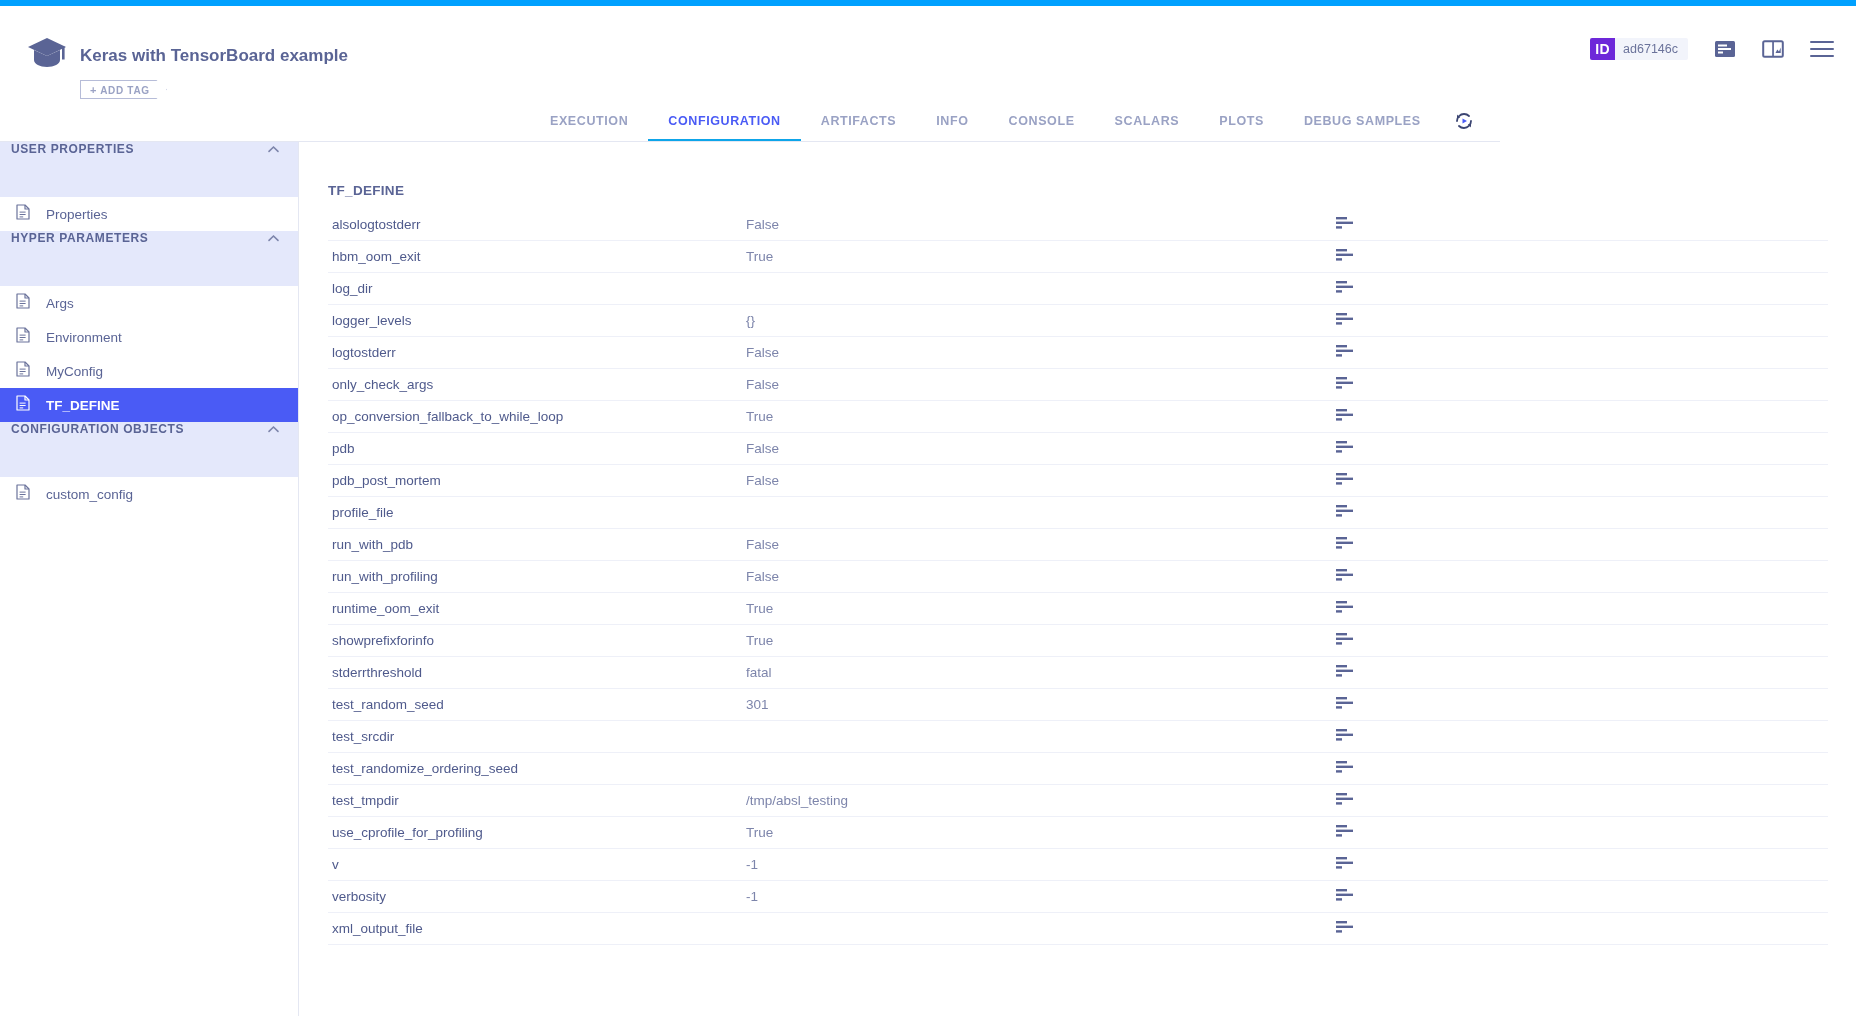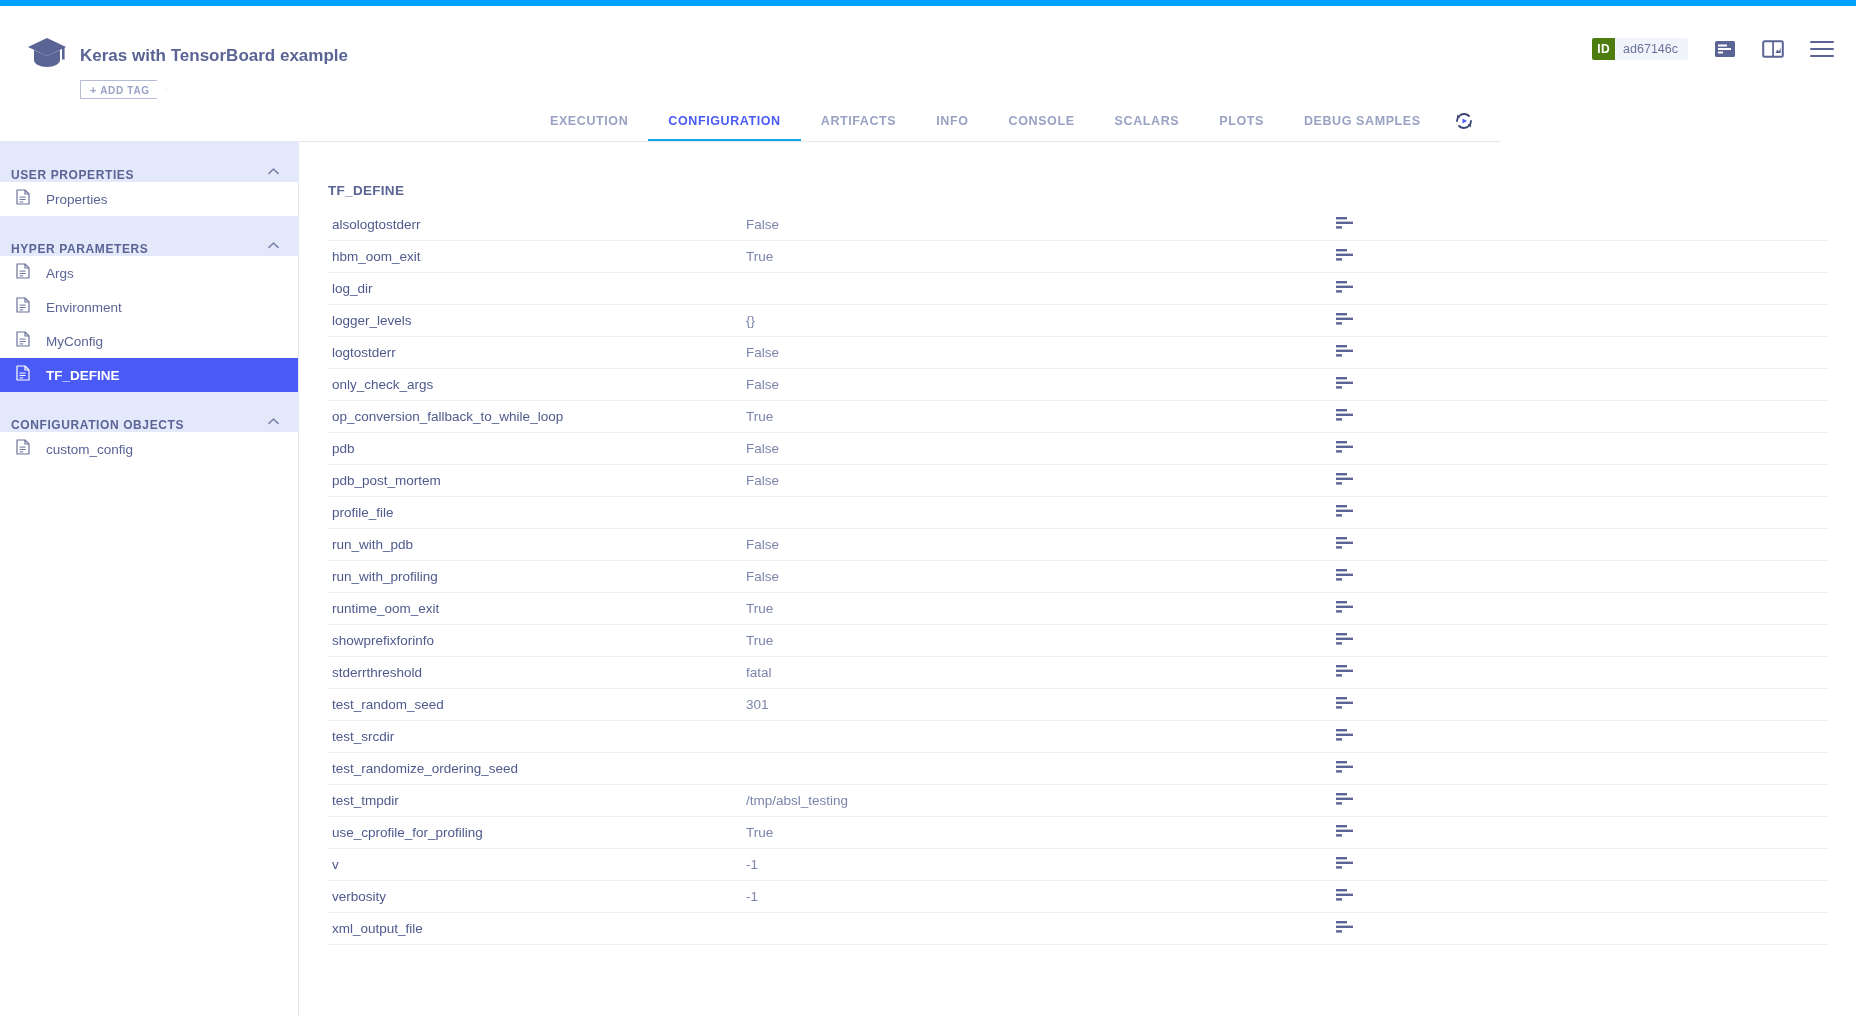--- a/index.html
+++ b/index.html
@@ -97,23 +97,23 @@
   }
   .id-chip {
     display: flex;
     align-items: center;
     height: 22px;
     background: #f2f4fb;
     border-radius: 2px;
     overflow: hidden;
   }
   .id-chip .id-tag {
-    background: #4d7c0f;
+    background: #6d28d9;
     color: #ffffff;
-    font-size: 12px;
+    font-size: 14px;
     font-weight: bold;
     letter-spacing: 0.4px;
     padding: 0 5px;
     height: 22px;
     line-height: 22px;
   }
   .id-chip .id-val {
     color: #6b739b;
     font-size: 12.5px;
     padding: 0 10px 0 8px;
@@ -186,23 +186,23 @@
     left: 0;
     width: 299px;
     height: 874px;
     background: #ffffff;
     border-right: 1px solid #e4e7f2;
     box-sizing: border-box;
     overflow: hidden;
   }
   .side-section {
     display: flex;
-    align-items: flex-end;
+    align-items: flex-start;
     justify-content: space-between;
-    height: 40px;
+    height: 55px;
     background: #e4e8fb;
     padding: 0 18px 0 11px;
     box-sizing: border-box;
     cursor: pointer;
   }
   .side-section-label {
     font-size: 12px;
     font-weight: bold;
     letter-spacing: 0.6px;
     color: #5a6495;

